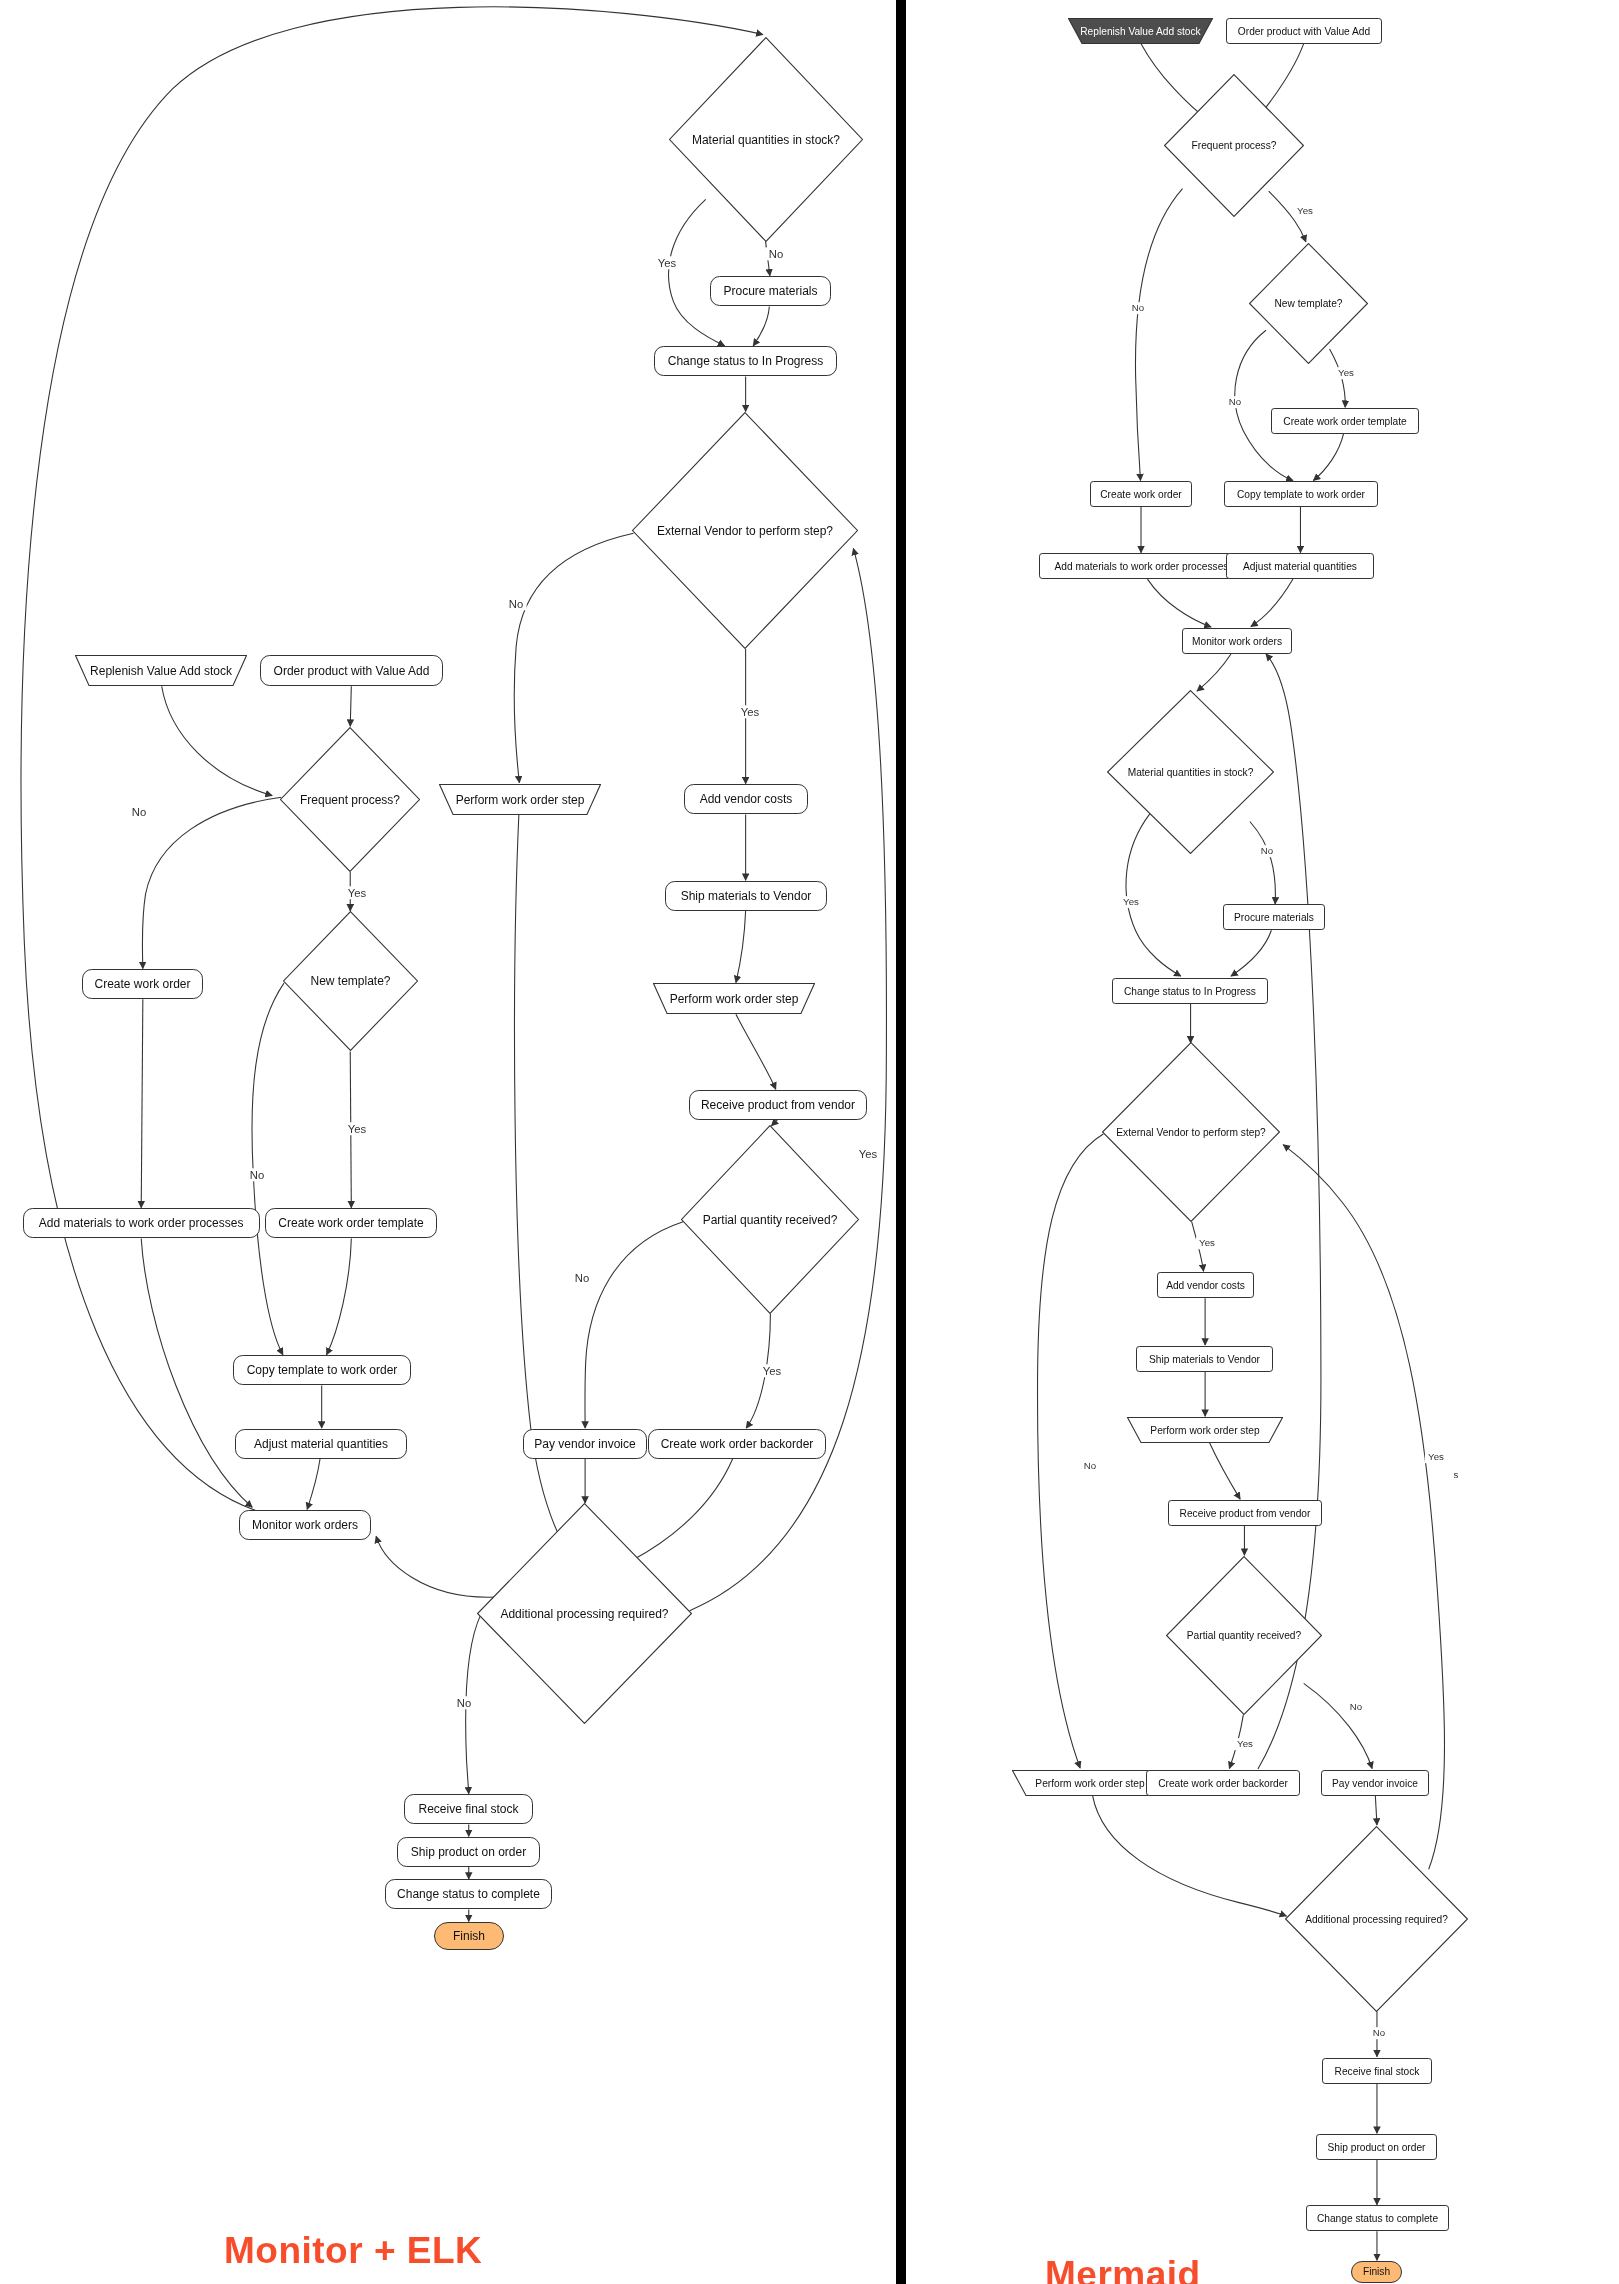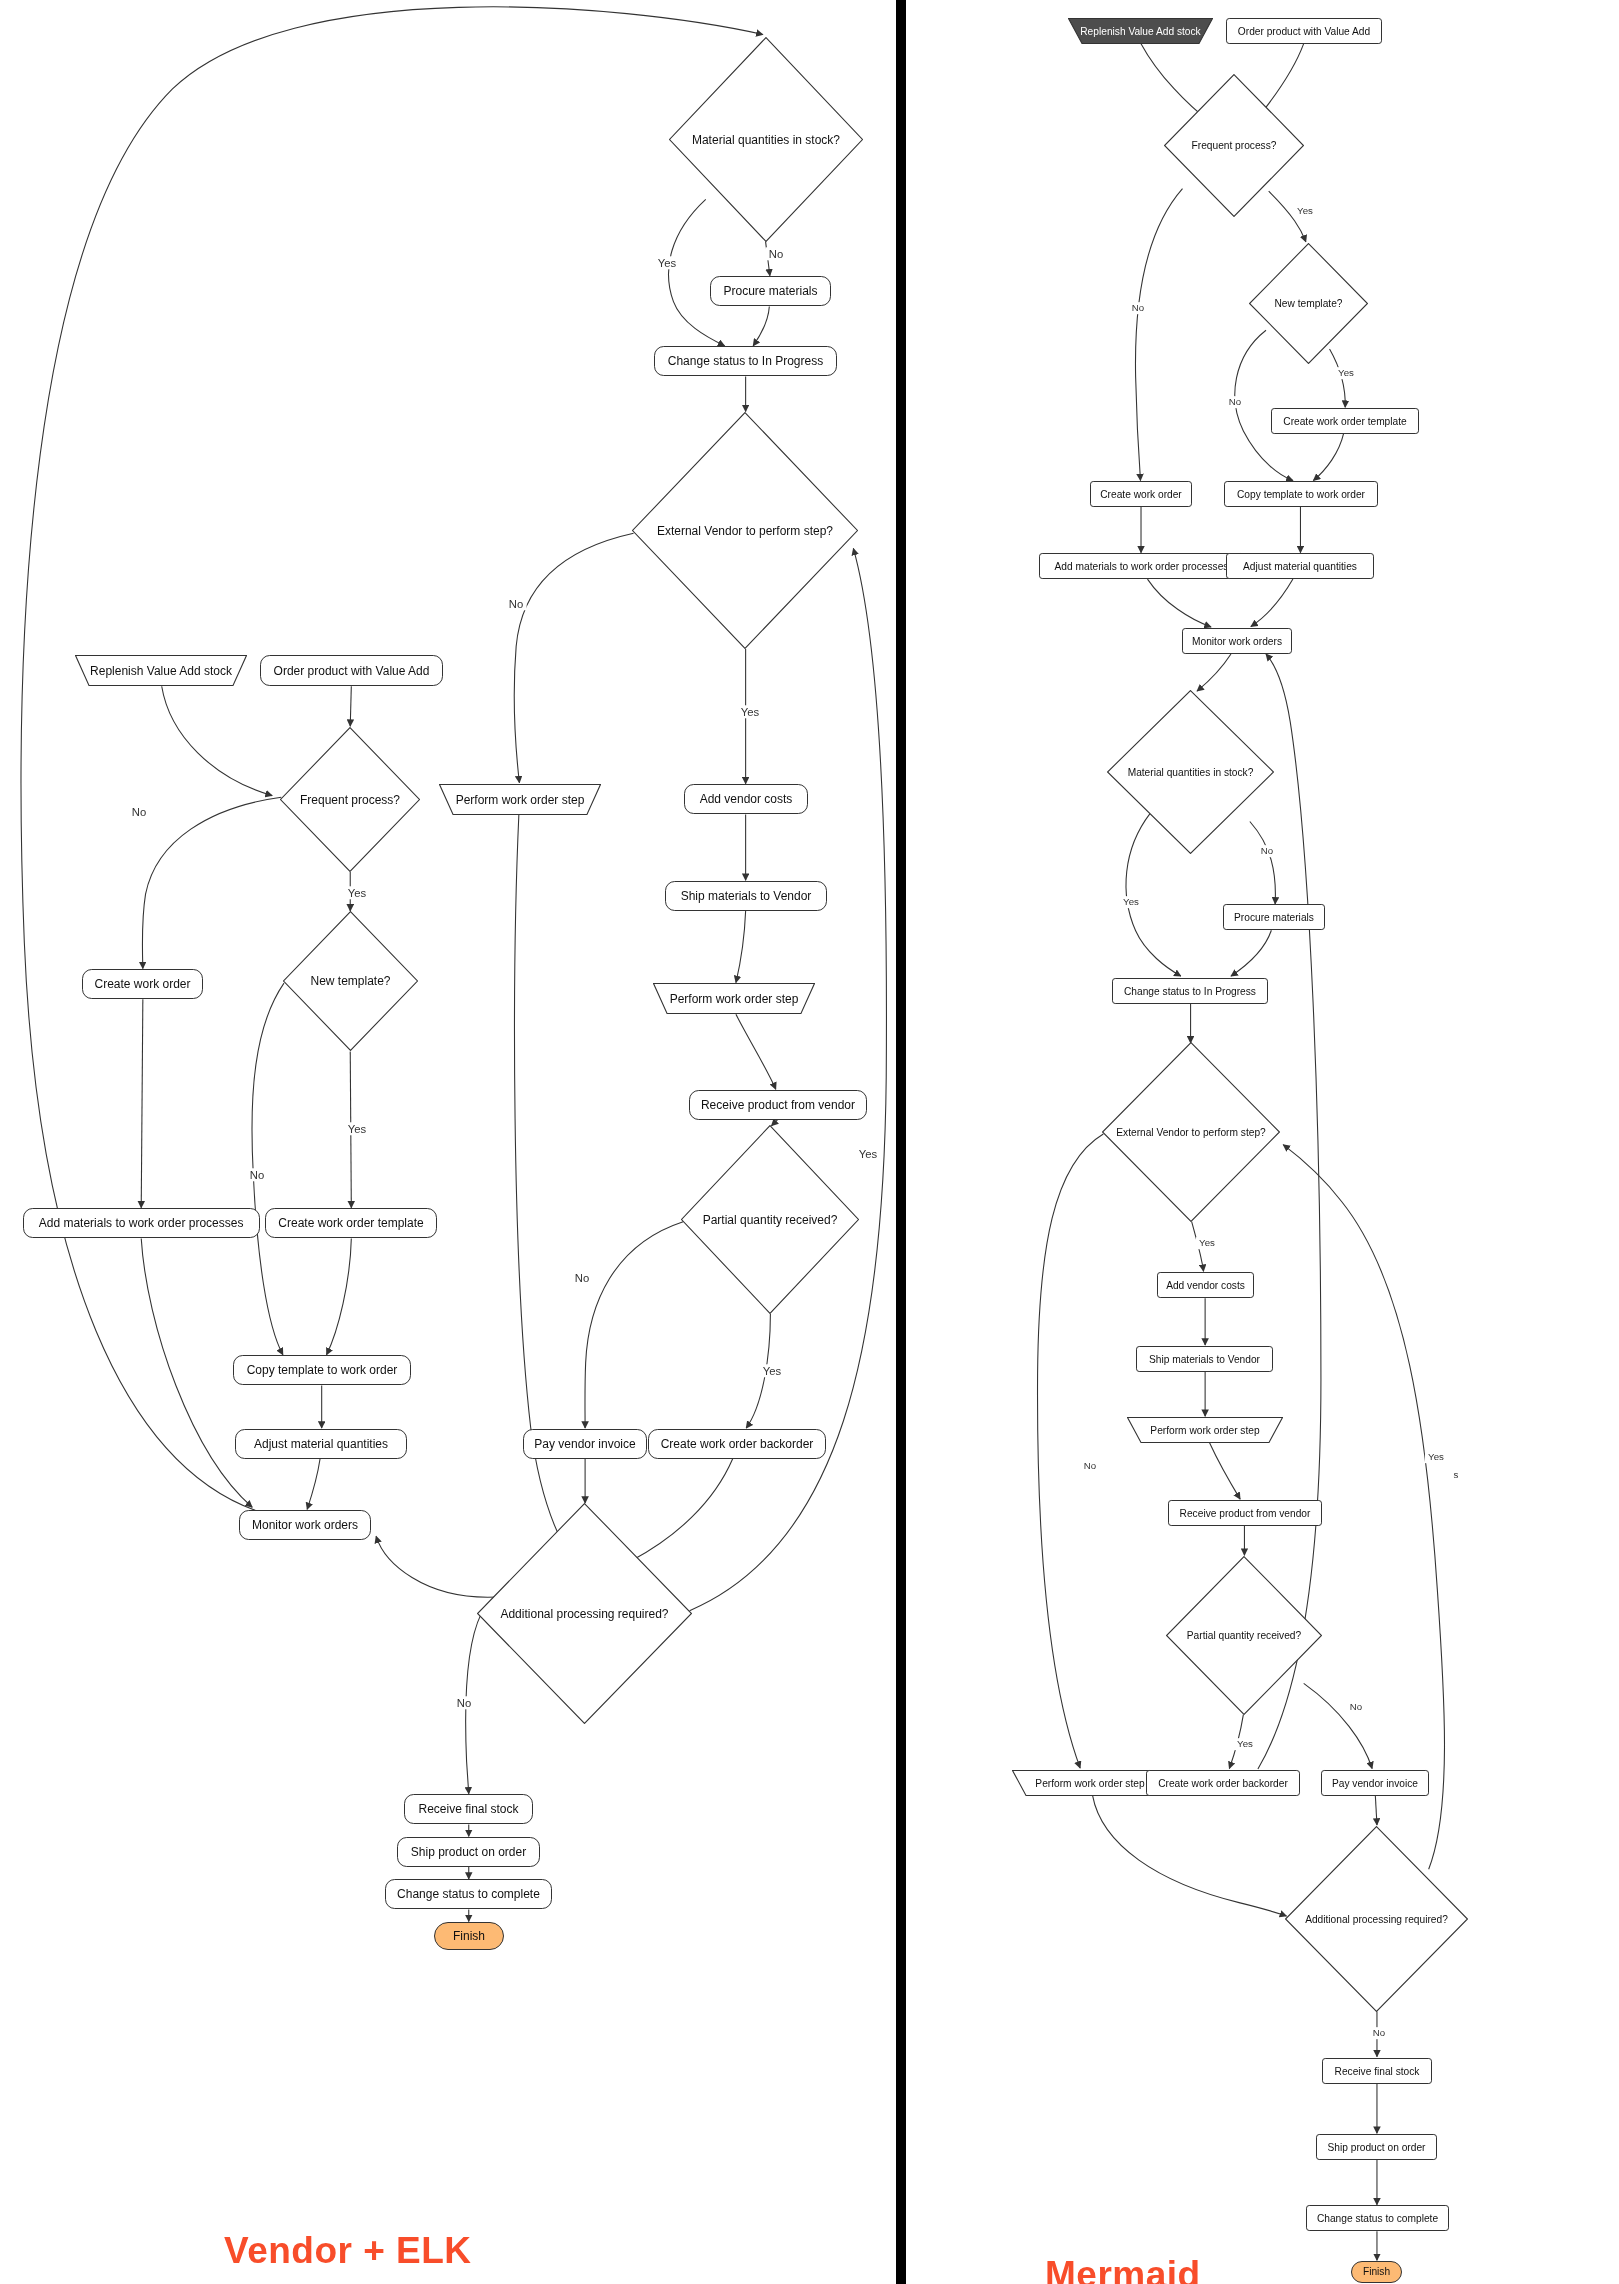--- a/index.html
+++ b/index.html
@@ -96,21 +96,21 @@
       <path d="M 963 1513 C 950 1800, 950 2350, 985 2650 C 1000 2770, 1030 2840, 1052 2880" fill="none" stroke="#333333" stroke-width="2" marker-end="url(#arrow-elk)"></path>
       <path d="M 1086 2708 L 1086 2790" fill="none" stroke="#333333" stroke-width="2" marker-end="url(#arrow-elk)"></path>
       <path d="M 1360 2708 C 1290 2870, 1080 2965, 905 2965 C 790 2965, 715 2905, 698 2852" fill="none" stroke="#333333" stroke-width="2" marker-end="url(#arrow-elk)"></path>
       <path d="M 1280 2990 C 1560 2870, 1640 2500, 1645 2000 C 1648 1600, 1635 1200, 1584 1018" fill="none" stroke="#333333" stroke-width="2" marker-end="url(#arrow-elk)"></path>
       <path d="M 893 2996 C 862 3060, 862 3180, 866 3270 C 868 3300, 869 3315, 870 3330" fill="none" stroke="#333333" stroke-width="2" marker-end="url(#arrow-elk)"></path>
       <path d="M 870 3387 L 870 3409" fill="none" stroke="#333333" stroke-width="2" marker-end="url(#arrow-elk)"></path>
       <path d="M 870 3466 L 870 3488" fill="none" stroke="#333333" stroke-width="2" marker-end="url(#arrow-elk)"></path>
       <path d="M 870 3545 L 870 3567" fill="none" stroke="#333333" stroke-width="2" marker-end="url(#arrow-elk)"></path>
     </svg>
   <div class="divider" style="left: 896px; background: rgb(0, 0, 0);"></div>
-  <div class="caption" style="left: 224px; top: 2230px; color: rgb(248, 77, 42);">Vendor + ELK</div>
+  <div class="caption" style="left: 224px; top: 2230px; color: rgb(248, 77, 42);">Monitor + ELK</div>
   <div class="caption" style="left: 1045px; top: 2230px; color: rgb(248, 77, 42); margin-top: 24px;">Mermaid</div>
 <div class="edgelabel elk" style="left: 776px; top: 254px;">No</div>
     <div class="edgelabel elk" style="left: 667px; top: 263px;">Yes</div>
     <div class="edgelabel elk" style="left: 516px; top: 604px;">No</div>
     <div class="edgelabel elk" style="left: 750px; top: 712px;">Yes</div>
     <div class="edgelabel elk" style="left: 772px; top: 1371px;">Yes</div>
     <div class="edgelabel elk" style="left: 582px; top: 1278px;">No</div>
     <div class="edgelabel elk" style="left: 139px; top: 812px;">No</div>
     <div class="edgelabel elk" style="left: 357px; top: 893px;">Yes</div>
     <div class="edgelabel elk" style="left: 357px; top: 1129px;">Yes</div>

